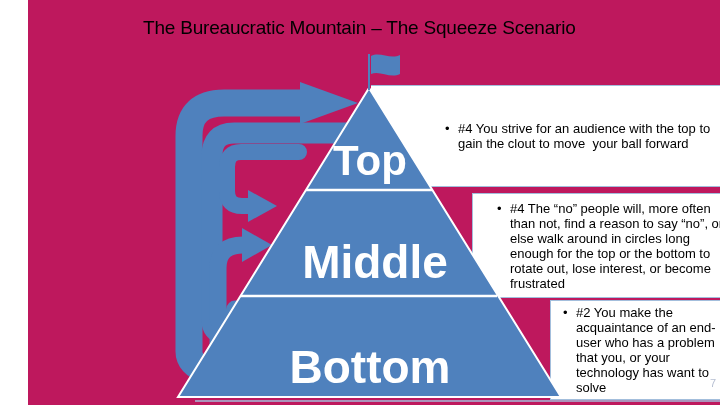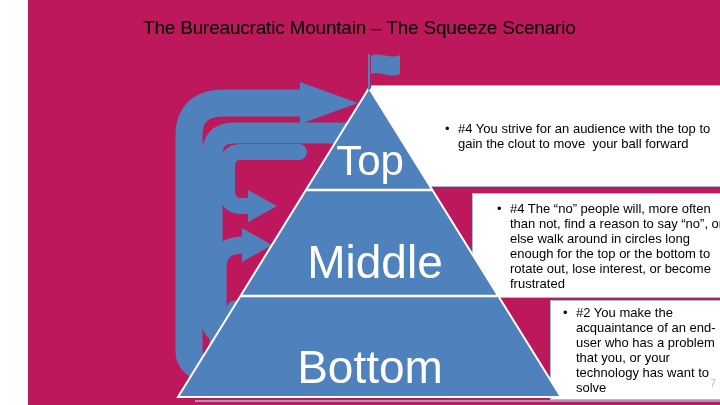--- a/index.html
+++ b/index.html
@@ -18,21 +18,21 @@
   }
   .callout-top{left:343px;top:85px;width:373px;height:102px;border-left:none;padding:0 8px 0 74px;}
   .callout-middle{left:444px;top:193px;width:272px;height:105px;padding:0 16px 0 24px;}
   .callout-bottom{left:522px;top:300px;width:194px;height:100px;padding:0 10px 0 12px;}
   .bullet-row{display:flex;align-items:flex-start;font-size:13px;line-height:15px;color:#000;}
   .bullet{flex:0 0 13px;width:13px;}
   .ctext{white-space:pre-wrap;}
   svg.overlay{position:absolute;left:0;top:0;z-index:2;pointer-events:none;}
   .plabel{
     position:absolute;z-index:3;color:#ffffff;transform:translate(-50%,-50%);
-    white-space:nowrap;pointer-events:none;
+    white-space:nowrap;pointer-events:none;font-weight:bold;
   }
   .plabel-top{left:342px;top:161px;font-size:42px;}
   .plabel-middle{left:347px;top:262px;font-size:46px;}
   .plabel-bottom{left:342px;top:367px;font-size:46px;}
   .slide-number{
     position:absolute;left:682px;top:377px;font-size:11px;color:#B6BFD2;z-index:3;
   }
 </style>
 </head>
 <body>

